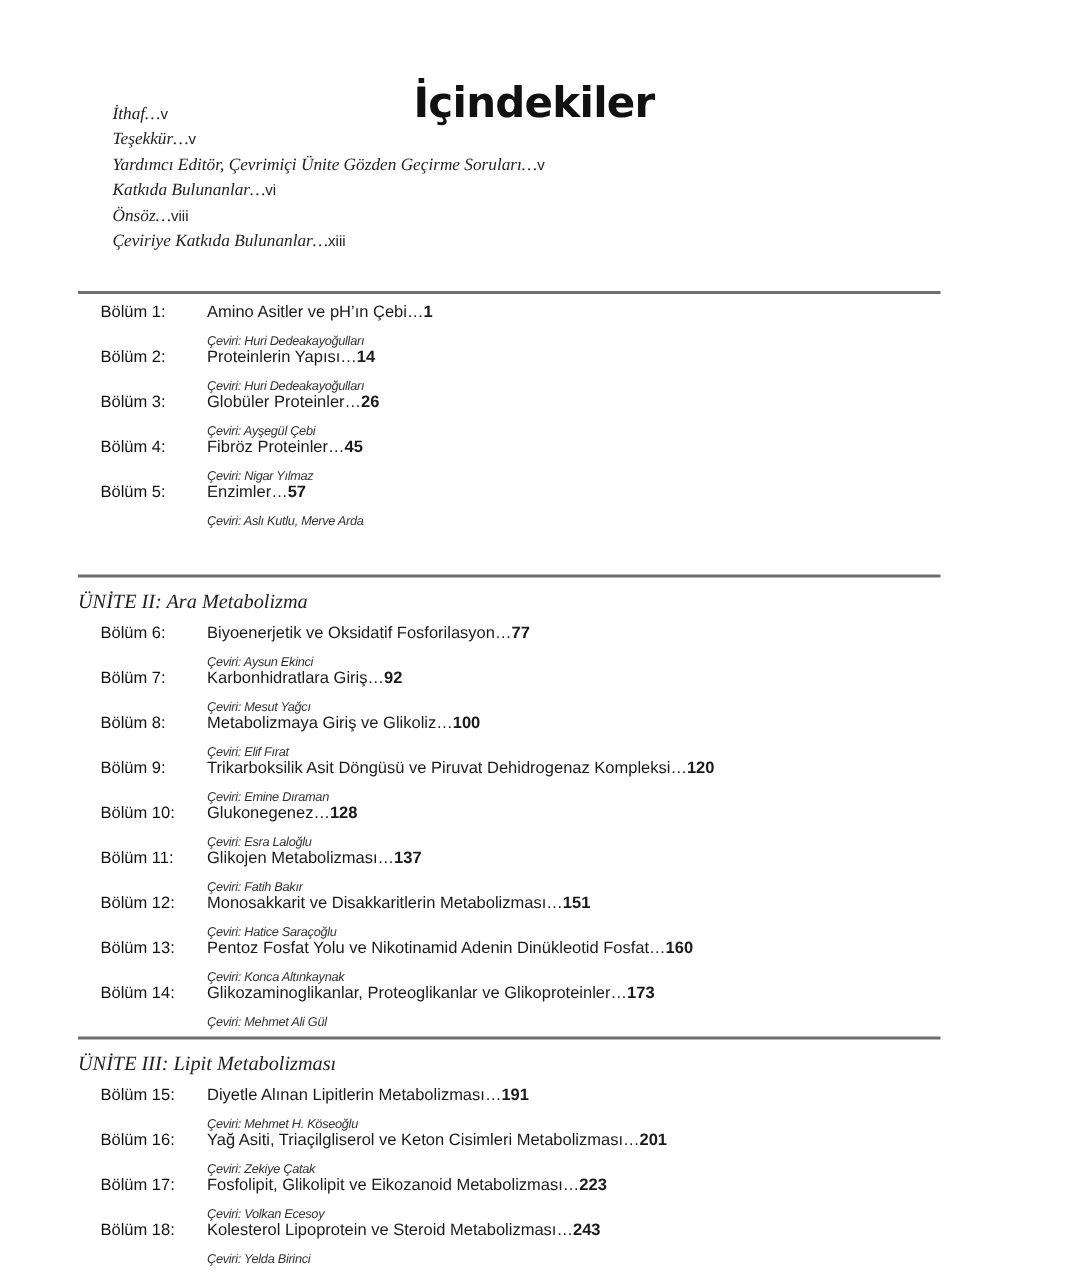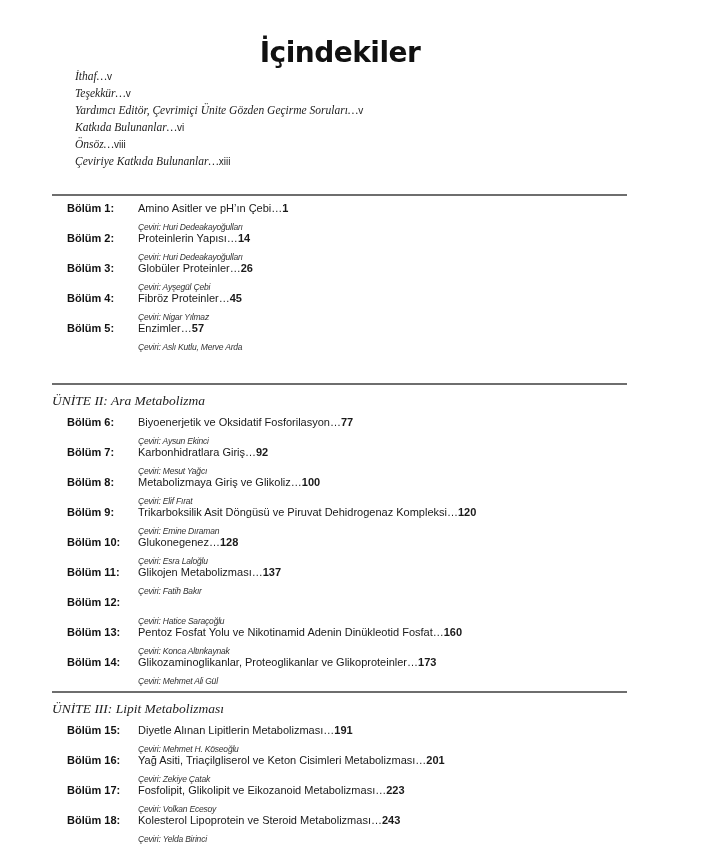--- a/index.html
+++ b/index.html
@@ -18,38 +18,38 @@
   .unit { position: absolute; left: 52px; width: 575px; }
   .unit-rule { height: 2px; background: #6e6e6e; width: 575px; }
   .unit-title {
     font-family: "Liberation Serif", serif; font-style: italic; font-size: 13.5px;
     color: #222; margin-top: 6px; height: 19px; line-height: 19px; white-space: nowrap;
   }
   .chapters { margin-top: 5px; }
   .chapter { position: relative; height: 30px; }
   .ch-label {
     position: absolute; left: 15px; top: 0; font-family: "Liberation Sans", sans-serif;
-    font-weight: bold; font-size: 11px; line-height: 14px; color: #111; white-space: nowrap;
+    font-weight: normal; font-size: 11px; line-height: 14px; color: #111; white-space: nowrap;
   }
   .ch-title {
     position: absolute; left: 86px; top: 0; font-family: "Liberation Sans", sans-serif;
     font-size: 11px; line-height: 14px; color: #1a1a1a; white-space: nowrap;
   }
   .ch-page { font-weight: bold; }
   .ch-translator {
     position: absolute; left: 86px; top: 20px; font-family: "Liberation Sans", sans-serif;
     font-style: italic; font-size: 8.5px; line-height: 12px; color: #333; white-space: nowrap;
     letter-spacing: -0.2px;
     text-align: center;
   }
 </style>
 </head>
 <body>
 
-<h1 class="page-title" style="margin:0;">İçindekiler</h1>
+<h1 class="page-title" style="margin:16px;">İçindekiler</h1>
 
 <div class="front-matter">
   <div class="fm-item"><span>İthaf…</span><span class="fm-page">v</span></div>
   <div class="fm-item"><span>Teşekkür…</span><span class="fm-page">v</span></div>
   <div class="fm-item"><span>Yardımcı Editör, Çevrimiçi Ünite Gözden Geçirme Soruları…</span><span class="fm-page">v</span></div>
   <div class="fm-item"><span>Katkıda Bulunanlar…</span><span class="fm-page">vi</span></div>
   <div class="fm-item"><span>Önsöz…</span><span class="fm-page">viii</span></div>
   <div class="fm-item"><span>Çeviriye Katkıda Bulunanlar…</span><span class="fm-page">xiii</span></div>
 </div>
 
@@ -113,20 +113,21 @@
       <span class="ch-title"><span>Glukonegenez…</span><span class="ch-page">128</span></span>
       <span class="ch-translator">Çeviri: Esra Laloğlu</span>
     </div>
     <div class="chapter">
       <span class="ch-label">Bölüm 11:</span>
       <span class="ch-title"><span>Glikojen Metabolizması…</span><span class="ch-page">137</span></span>
       <span class="ch-translator">Çeviri: Fatih Bakır</span>
     </div>
     <div class="chapter">
       <span class="ch-label">Bölüm 12:</span>
+      <span class="ch-title"><span>Monosakkarit ve Disakkaritlerin Metabolizması…</span><span class="ch-page">151</span></span>
       <span class="ch-translator">Çeviri: Hatice Saraçoğlu</span>
     </div>
     <div class="chapter">
       <span class="ch-label">Bölüm 13:</span>
       <span class="ch-title"><span>Pentoz Fosfat Yolu ve Nikotinamid Adenin Dinükleotid Fosfat…</span><span class="ch-page">160</span></span>
       <span class="ch-translator">Çeviri: Konca Altınkaynak</span>
     </div>
     <div class="chapter">
       <span class="ch-label">Bölüm 14:</span>
       <span class="ch-title"><span>Glikozaminoglikanlar, Proteoglikanlar ve Glikoproteinler…</span><span class="ch-page">173</span></span>

